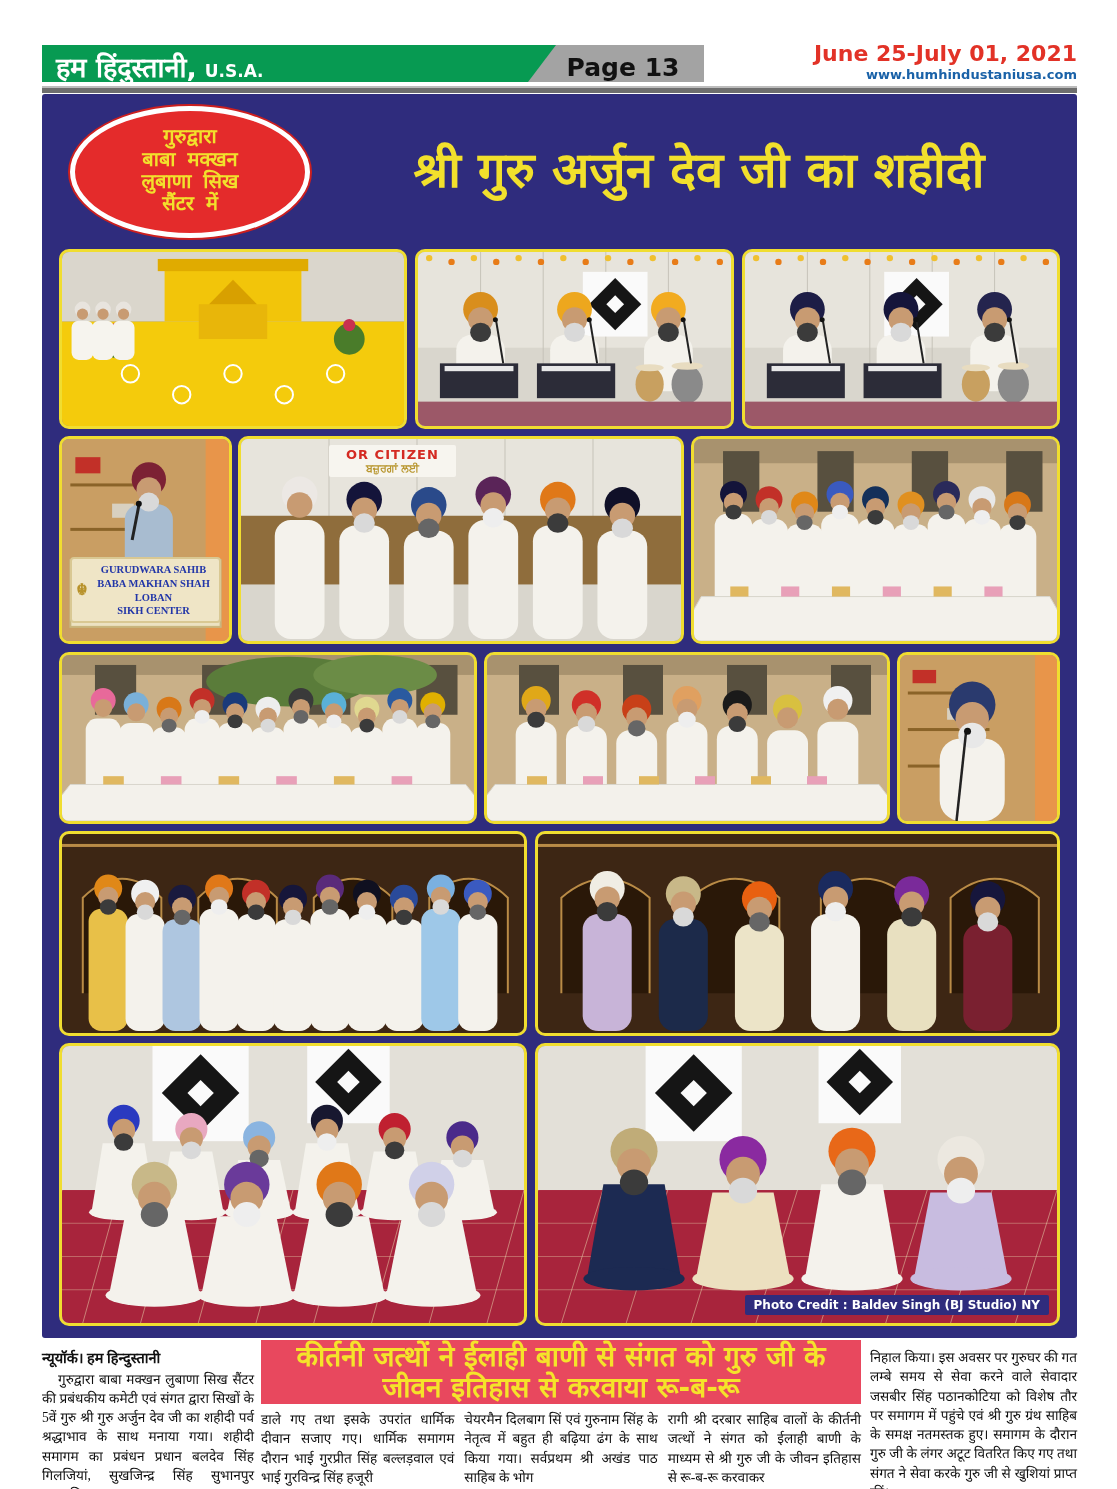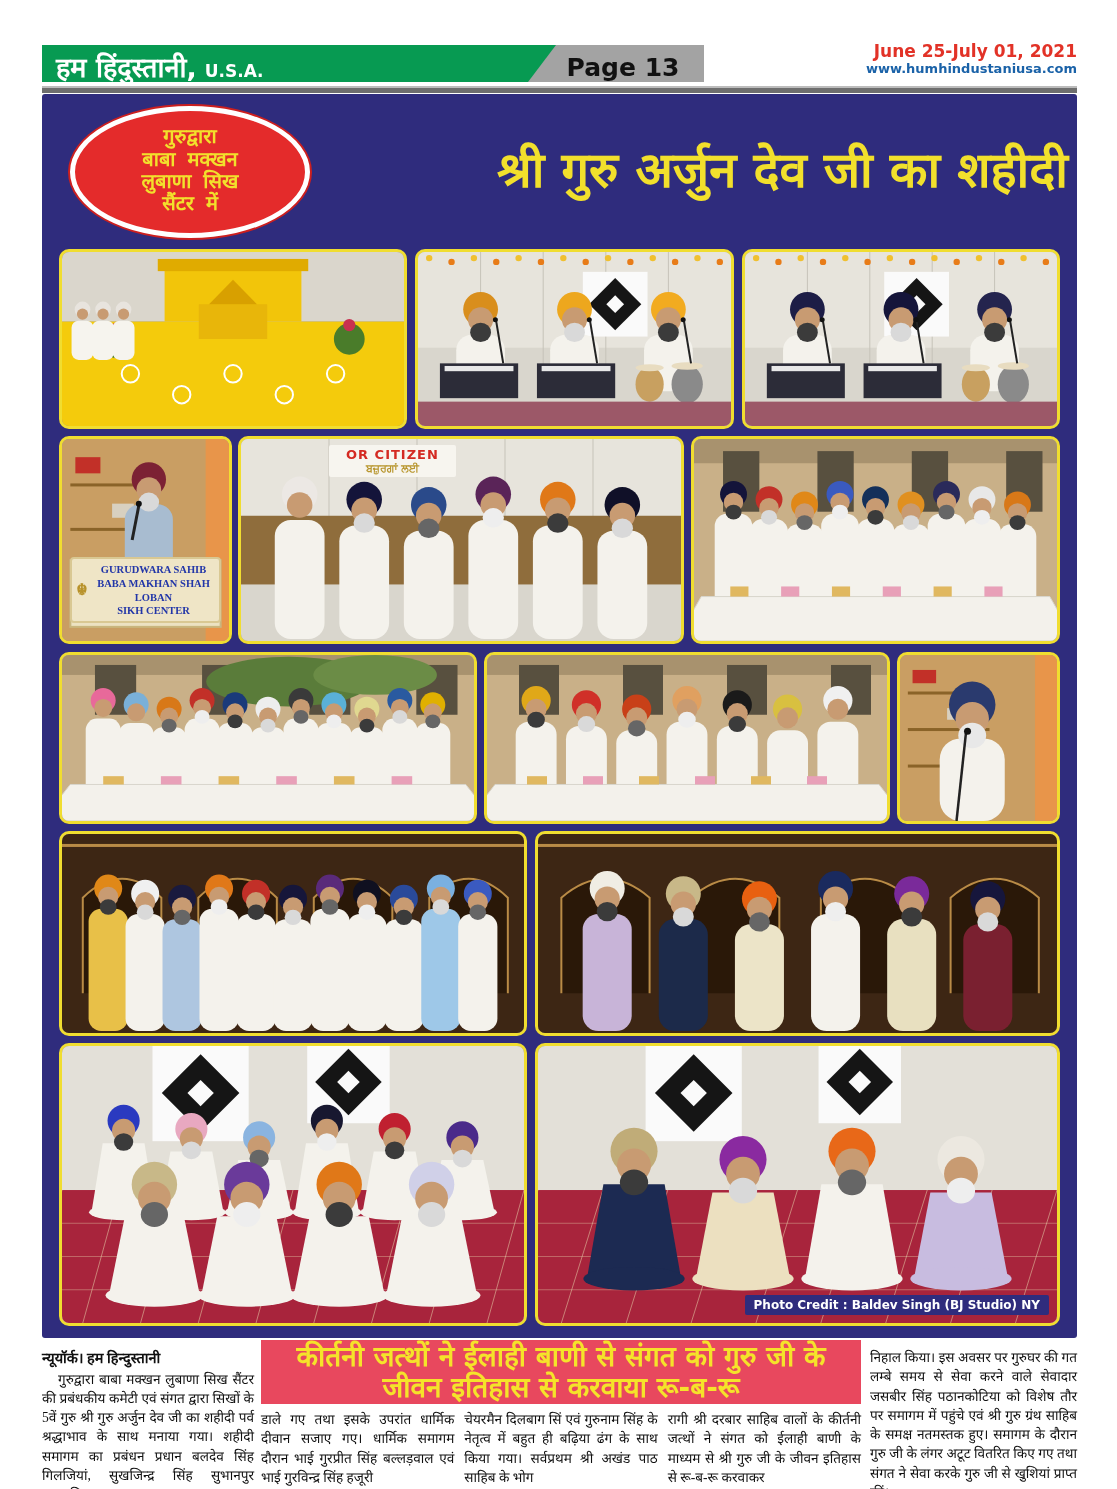--- a/index.html
+++ b/index.html
@@ -10,30 +10,30 @@
   .green-band{position:absolute;left:0;top:0;width:524px;height:37px;background:#079a52;
               clip-path:polygon(0 0,100% 0,calc(100% - 30px) 100%,0 100%);
               display:flex;align-items:baseline;padding:4px 0 0 14px;box-sizing:border-box;}
   .mast-hi{color:#fff;font-weight:800;font-size:27px;line-height:37px;}
   .mast-usa{color:#fff;font-weight:800;font-size:17px;margin-left:8px;}
   .page-box{position:absolute;left:486px;top:0;width:176px;height:37px;background:#a3a3a3;
             clip-path:polygon(28px 0,100% 0,100% 100%,0 100%);
             display:flex;align-items:flex-end;justify-content:center;}
   .page-label{color:#111;font-weight:800;font-size:25px;padding-left:14px;}
   .issue{position:absolute;right:0;top:-4px;text-align:right;line-height:1.2;}
-  .issue-date{color:#e23227;font-weight:800;font-size:17px;}
+  .issue-date{color:#e23227;font-weight:800;font-size:22px;}
   .issue-web{color:#1a62a8;font-weight:800;font-size:13px;}
   .rule{position:absolute;left:42px;top:86px;width:1035px;height:5px;background:#6e6e6e;border-top:2px solid #bcbcbc;}
   
   .panel{position:absolute;left:42px;top:94px;width:1035px;height:1244px;background:#2f2c7d;border-radius:3px;}
   .badge{position:absolute;left:28px;top:12px;width:240px;height:132px;background:#e42b2b;border:5px solid #fff;
          box-shadow:0 0 0 2px #cc1f1f;border-radius:50%;display:flex;flex-direction:column;align-items:center;
          justify-content:center;text-align:center;color:#f2e02c;font-weight:800;font-size:20px;line-height:1.12;box-sizing:border-box;font-family:Liberation Mono, monospace;}
   .headline{position:absolute;left:288px;top:2px;width:738px;height:150px;display:flex;flex-direction:column;
-            justify-content:center;text-align:right;color:#f2e02c;font-weight:800;font-size:49px;line-height:1.18;}
+            justify-content:center;text-align:center;color:#f2e02c;font-weight:800;font-size:49px;line-height:1.18;}
   .photo{position:absolute;border:3px solid #f0dd30;border-radius:10px;overflow:hidden;background:#9a958b;box-sizing:border-box;}
   .photo svg{display:block;width:100%;height:100%;}
   .credit{position:absolute;right:8px;bottom:8px;background:#2f2c7d;color:#fff;font-size:12px;font-weight:700;
           padding:3px 9px;white-space:nowrap;border-radius:2px;}
   .sign{position:absolute;left:5%;right:5%;bottom:9%;background:#efe5c6;border:2px solid #d9c893;border-radius:4px;
         color:#2236a8;font-weight:800;font-size:10.5px;line-height:1.3;text-align:center;padding:4px 2px 3px 18px;
         font-family:"Liberation Serif","DejaVu Serif",serif;}
   .khanda{position:absolute;left:4px;top:50%;transform:translateY(-50%);color:#b8922a;font-size:16px;}
   .cbanner{position:absolute;left:20%;top:3%;background:#f7f5ef;padding:2px 17px;text-align:center;border-radius:2px;}
   .cbanner .c1{color:#d42a22;font-weight:800;font-size:13px;letter-spacing:1px;}

